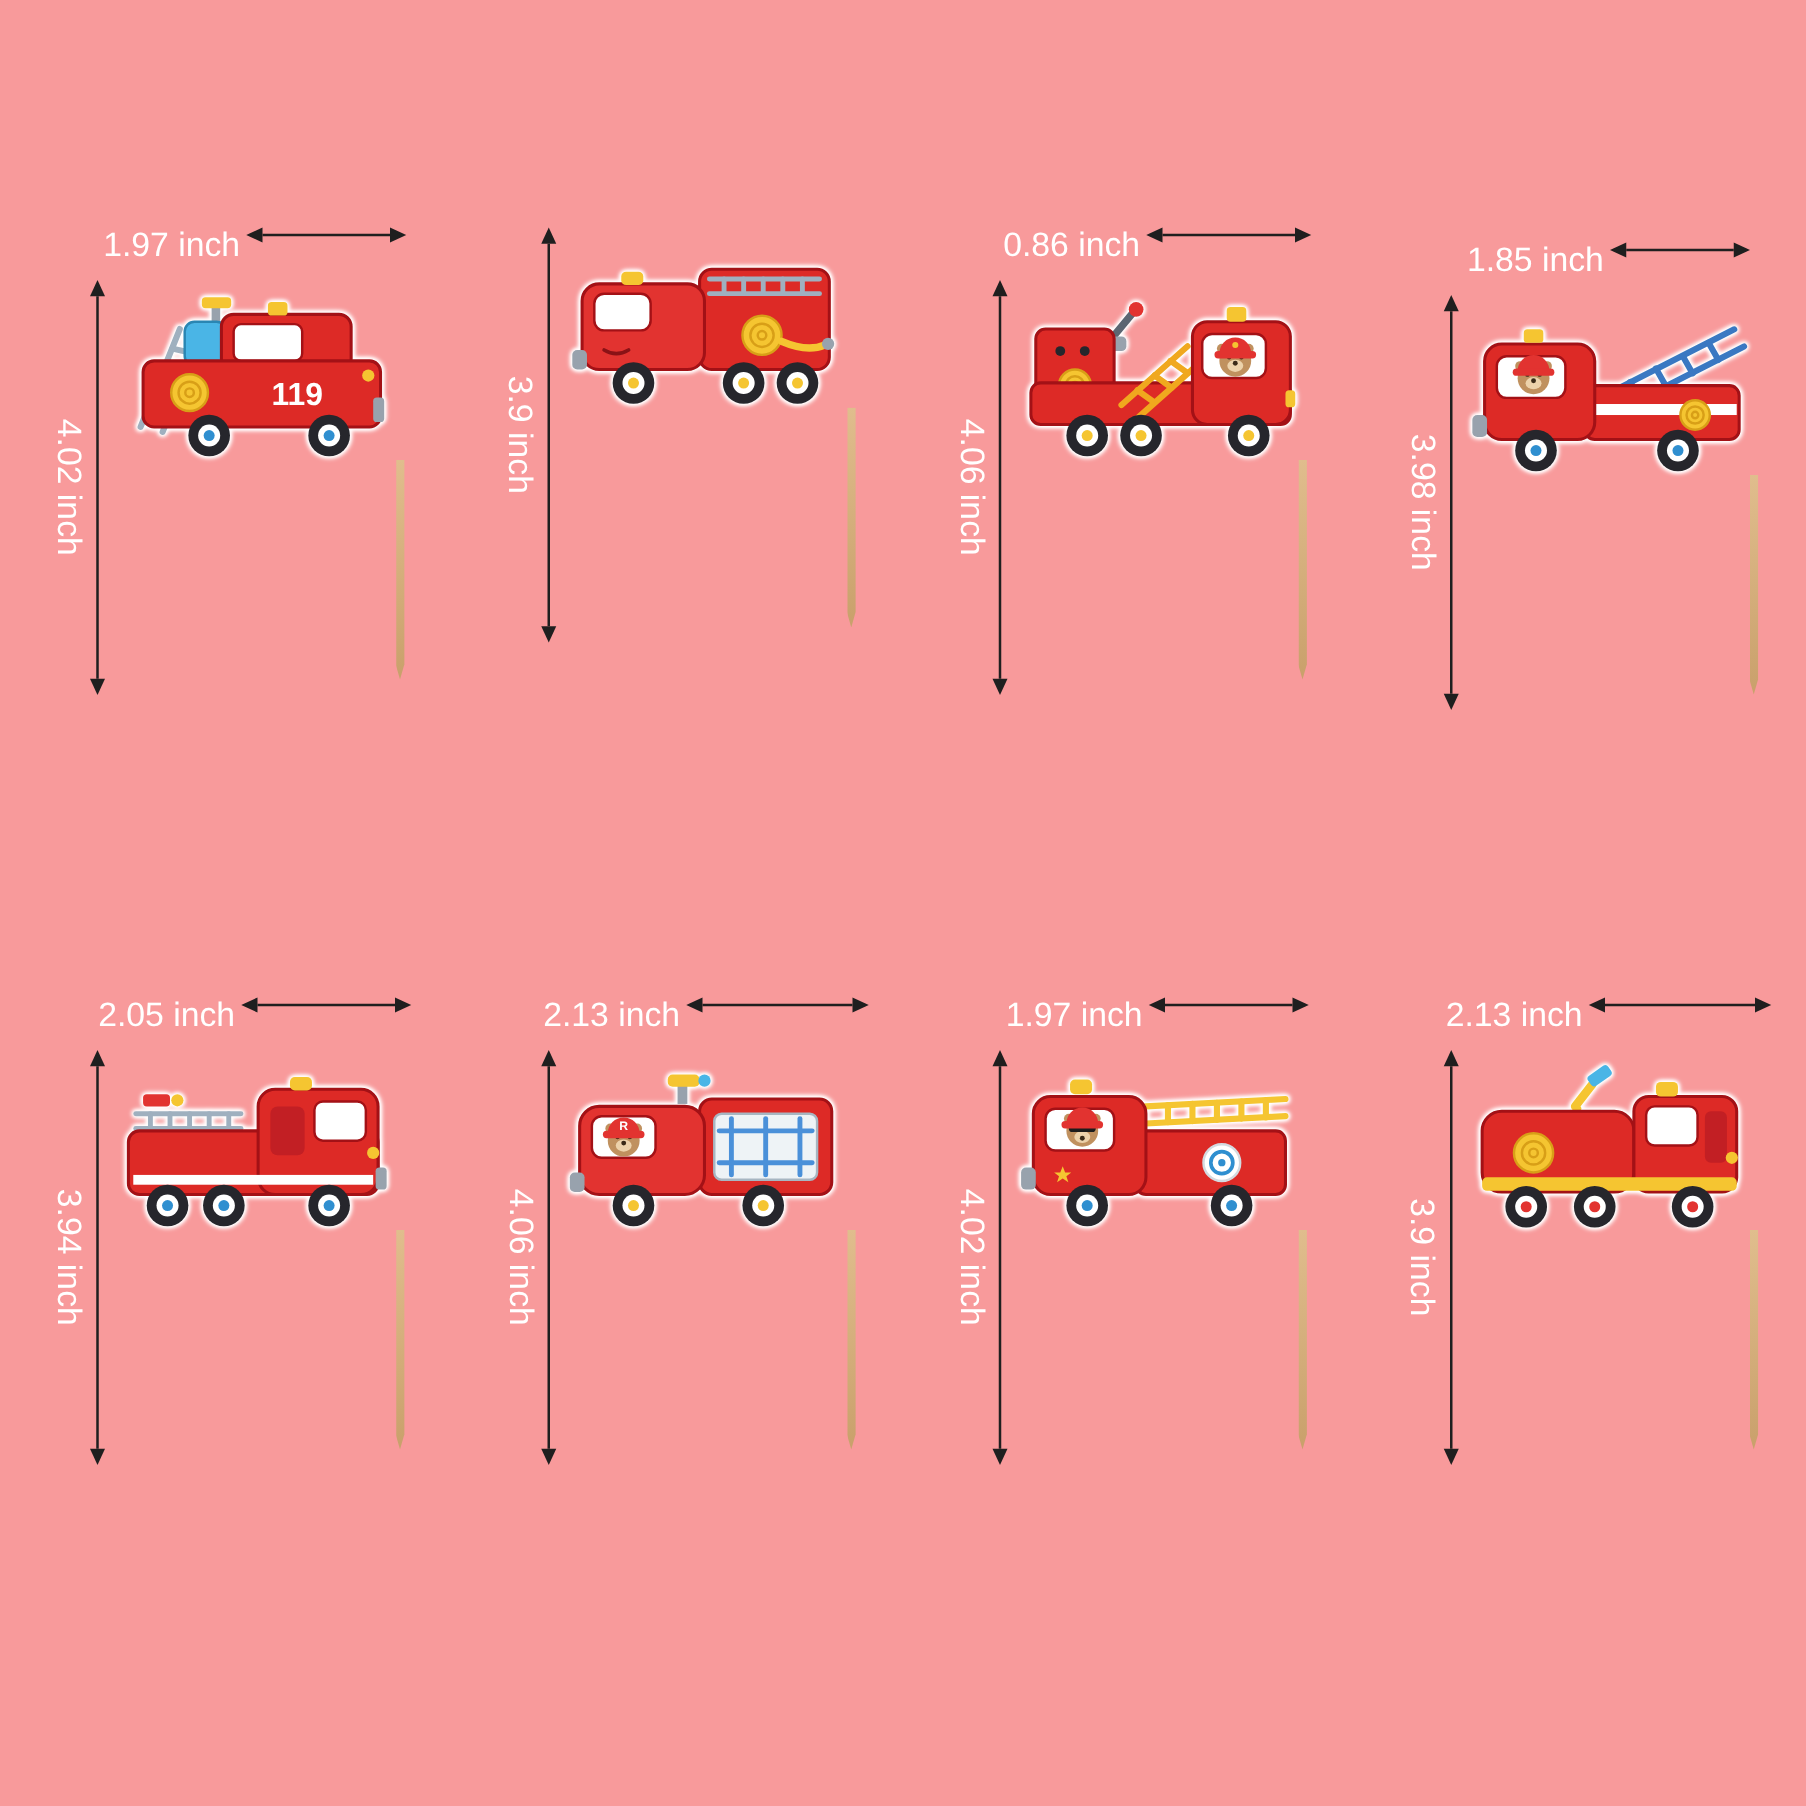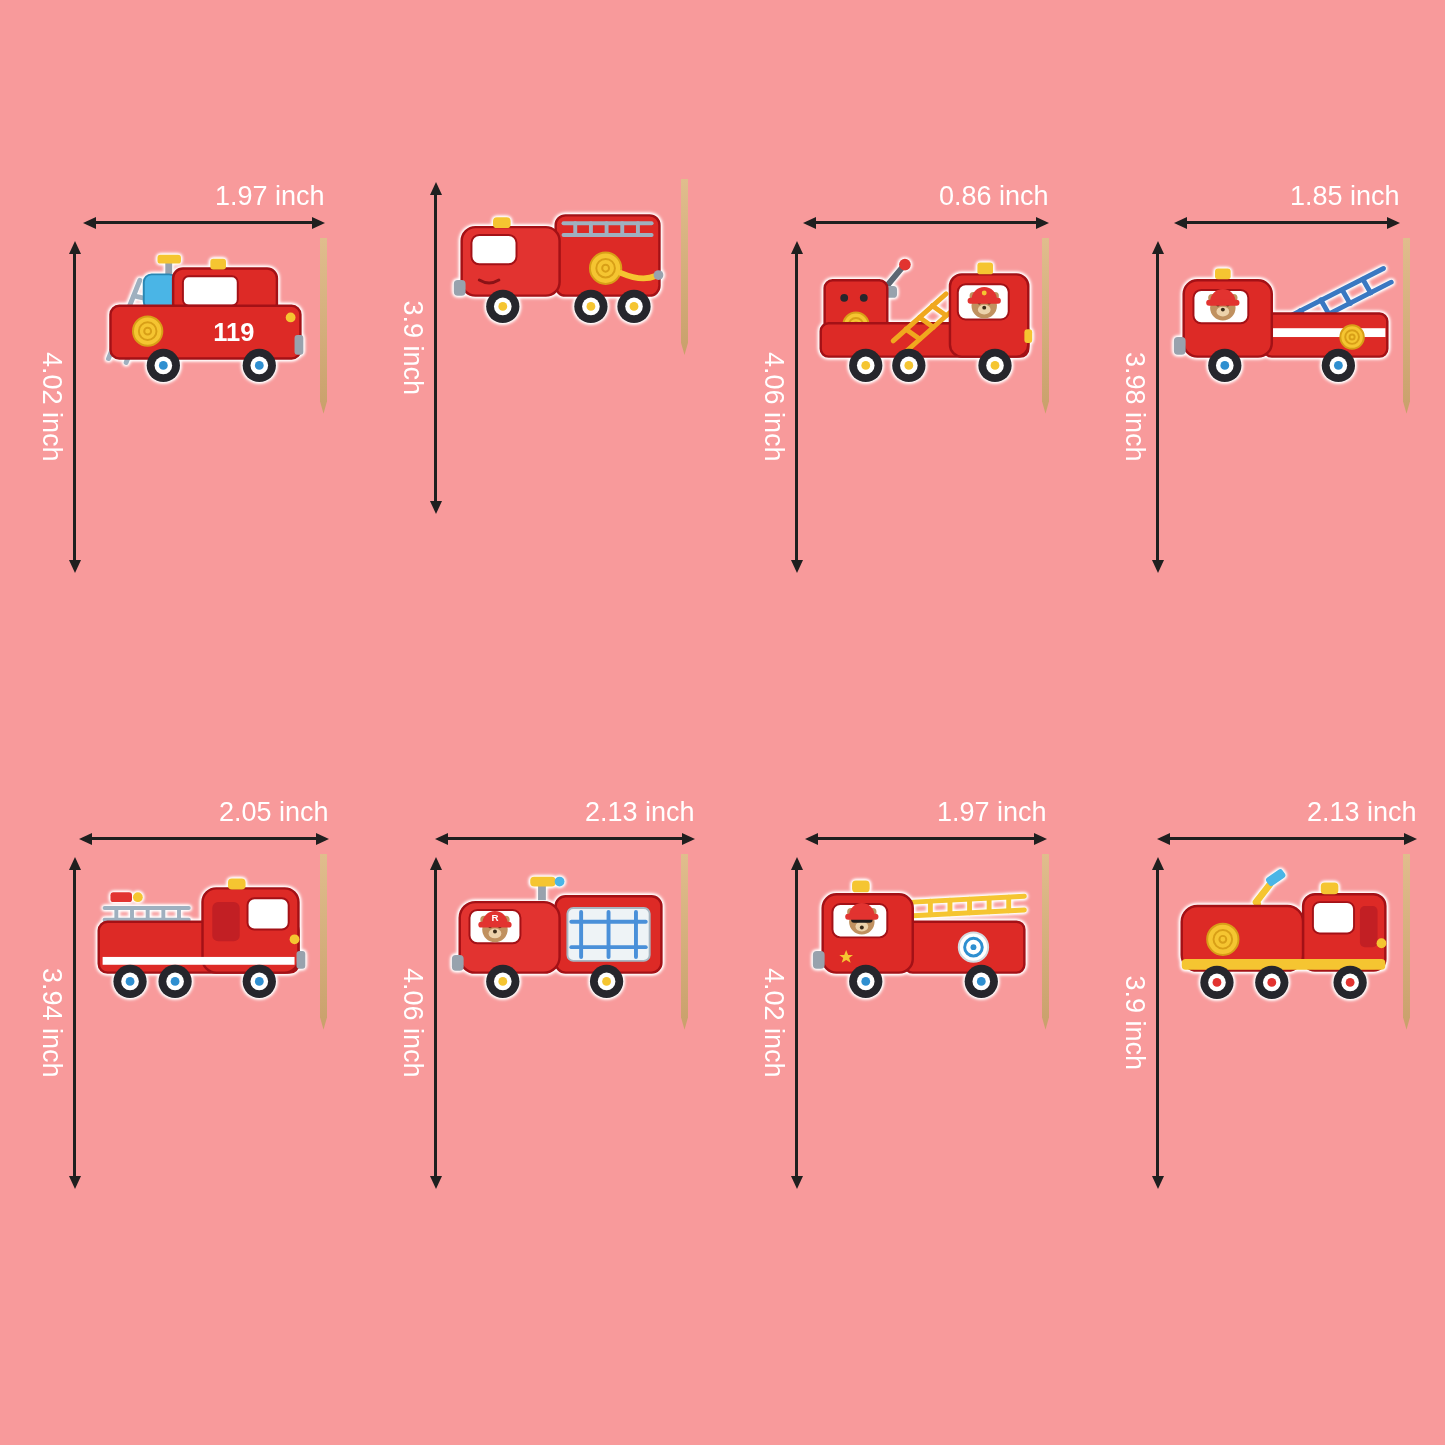--- a/index.html
+++ b/index.html
@@ -4,38 +4,38 @@
 <style>
   * { margin:0; padding:0; box-sizing:border-box; }
   html,body { width:1445px; }
   body { font-family:"Liberation Sans", sans-serif; }
   .canvas { width:1445px; height:1445px; background:var(--bg,#f89a9b); overflow:hidden; }
   .row { display:flex; }
   .cell { width:361px; display:flex; flex-direction:column; align-items:center; }
   .row1 .cell { height:722px; padding-top:182px; }
   .row2 .cell { height:723px; padding-top:76px; }
 
-  .h-dim { display:flex; flex-direction:column; align-items:flex-end; gap:5px; margin-left:46px; margin-bottom:12px; }
+  .h-dim { display:flex; flex-direction:row; align-items:flex-start; gap:5px; margin-left:46px; margin-bottom:12px; }
   .dim-label { color:var(--label,#fff); font-size:27px; white-space:nowrap; line-height:1.1; }
   .h-arrow { display:flex; align-items:center; width:100%; height:12px; }
   .shaft-h { flex:1; height:2.5px; background:var(--arrow,#1f1f1f); }
   .ah { width:0; height:0; flex:0 0 auto; }
   .ah.left  { border-top:6px solid transparent; border-bottom:6px solid transparent; border-right:13px solid var(--arrow,#1f1f1f); }
   .ah.right { border-top:6px solid transparent; border-bottom:6px solid transparent; border-left:13px solid var(--arrow,#1f1f1f); }
   .ah.up    { border-left:6px solid transparent; border-right:6px solid transparent; border-bottom:13px solid var(--arrow,#1f1f1f); }
   .ah.down  { border-left:6px solid transparent; border-right:6px solid transparent; border-top:13px solid var(--arrow,#1f1f1f); }
 
   .body-row { display:flex; align-items:flex-start; }
   .v-dim { display:flex; align-items:center; height:332px; margin-right:4px; }
   .v-label-wrap { width:34px; height:100%; display:flex; align-items:center; justify-content:center; }
   .v-label-wrap .dim-label { display:block; transform:rotate(90deg); }
   .v-arrow { display:flex; flex-direction:column; align-items:center; height:100%; width:13px; }
   .shaft-v { flex:1; width:2.5px; background:var(--arrow,#1f1f1f); }
 
-  .topper { display:flex; flex-direction:row; align-items:flex-start; }
+  .topper { display:flex; flex-direction:column; align-items:flex-end; }
   .sticker { filter: drop-shadow(0 0 1.6px #fff) drop-shadow(0 0 1.6px #fff) drop-shadow(0 0 1px #fff); }
   .sticker svg { display:block; }
   .toothpick {
     width:7px; height:176px; margin-top:-3px;
     background:linear-gradient(to bottom, var(--pick,#e0bd8d), #c9a06b);
     clip-path:polygon(0 0,100% 0,100% 93%,50% 100%,0 93%);
   }
 </style>
 </head>
 <body>
@@ -244,21 +244,21 @@
                   <circle cx="192" cy="127" r="4.5" fill="#f5c531"></circle>
                 </g>
             </svg>
           </div>
           <div class="toothpick"></div>
         </div>
       </div>
     </div>
 
     <div class="cell">
-      <div class="h-dim" style="width:226px;">
+      <div class="h-dim" style="width:226px;margin-top:12px;">
         <span class="dim-label">1.85 inch</span>
         <div class="h-arrow">
             <span class="ah left"></span>
             <span class="shaft-h"></span>
             <span class="ah right"></span>
           </div>
       </div>
       <div class="body-row">
         <div class="v-dim">
           <div class="v-label-wrap">

